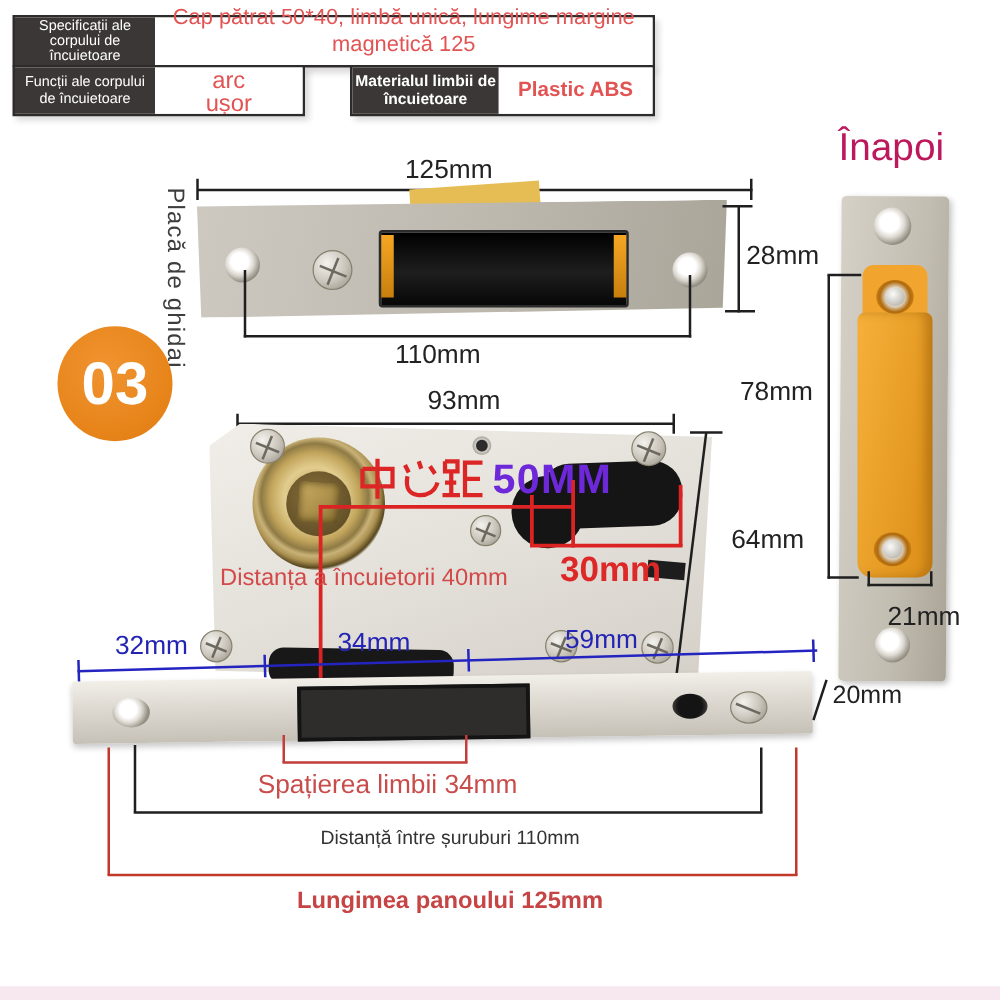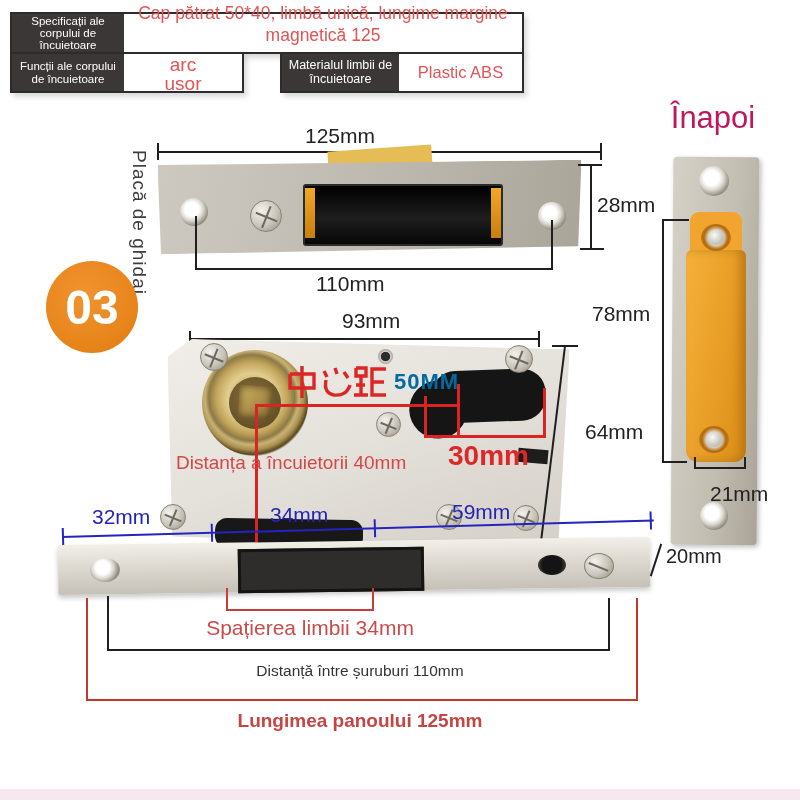--- a/index.html
+++ b/index.html
@@ -41,34 +41,34 @@
     <div class="spec-dark" style="width:108px;">Specificații ale corpului de încuietoare</div>
     <div class="spec-white">
       <div style="position:absolute;left:0;right:0;top:-11px;font-size:17.5px;line-height:1.25;">Cap pătrat 50*40, limbă unică, lungime margine magnetică 125</div>
     </div>
   </div>
   <div class="spec-pair" style="left:10px;top:52px;width:230px;height:37px;">
     <div class="spec-dark" style="width:108px;">Funcții ale corpului de încuietoare</div>
     <div class="spec-white" style="font-size:19px;line-height:1.0;white-space:pre-line;overflow:hidden;padding-top:1px;">arc
 ușor</div>
   </div>
-  <div class="spec-pair" style="left:280px;top:52px;width:240px;height:37px;">
+  <div class="spec-pair" style="left:280px;top:52px;width:240px;height:37px;font-weight:bold;">
     <div class="spec-dark" style="width:113px;font-size:12.5px;">Materialul limbii de încuietoare</div>
     <div class="spec-white" style="font-size:16.5px;display:flex;align-items:center;justify-content:center;">Plastic ABS</div>
   </div>
 
   <div class="abs" style="left:648px;top:100px;width:130px;text-align:center;font-size:31px;color:#be185d;">Înapoi</div>
 
   <div class="abs" style="left:128px;top:150px;height:180px;writing-mode:vertical-rl;font-size:19px;color:#3d3d3d;letter-spacing:1px;">Placă de ghidaj</div>
 
   <div class="abs" style="left:46px;top:261px;width:92px;height:92px;border-radius:50%;background:radial-gradient(circle at 42% 36%,#f09330,#e8861c 60%,#dd7b12);display:flex;align-items:center;justify-content:center;color:#fff;font-size:48px;font-weight:bold;">
     <span>03</span>
   </div>
 
-  <div class="dim-label" style="left:305px;top:124px;text-align:right;">125mm</div>
+  <div class="dim-label" style="left:324px;top:124px;text-align:right;">125mm</div>
   <div class="dl" style="left:158px;top:151px;width:444px;height:2px;"></div>
   <div class="dl" style="left:157px;top:143px;width:2px;height:17px;"></div>
   <div class="dl" style="left:600px;top:143px;width:2px;height:17px;"></div>
 
   <div class="abs" style="left:328px;top:148px;width:104px;height:22px;background:#e6bd55;transform:rotate(-4deg);"></div>
   <div class="abs" style="left:158px;top:162px;width:424px;height:90px;background:linear-gradient(100deg,#cdc9c1,#bdb8ae 55%,#a9a599);clip-path:polygon(0 1%,100% 0,99% 96%,0.6% 100%);transform:rotate(-0.6deg);box-shadow:0 2px 5px rgba(0,0,0,.25);"></div>
   <div class="hole" style="left:180px;top:198px;width:28px;height:28px;"></div>
   <div class="hole" style="left:538px;top:202px;width:28px;height:28px;"></div>
   <div class="screw" style="left:250px;top:200px;width:30px;height:30px;"></div>
   <div class="screw" style="left:464px;top:202px;width:30px;height:30px;"></div>
@@ -119,21 +119,21 @@
   <div class="dim-label" style="left:585px;top:420px;">64mm</div>
 
   <div class="abs" style="left:286px;top:364px;display:flex;align-items:center;gap:4px;">
     <svg width="104" height="36" viewBox="0 0 104 36">
       <g fill="none" stroke="#dc2626" stroke-width="3.4">
         <path d="M16 2 V34 M4 10 H28 V24 H4 V10"></path>
         <path d="M40 16 C38 26 42 30 48 31 C56 32 62 28 64 21 M38 7 L41 13 M49 4 L51 10 M58 8 L62 14"></path>
         <path d="M70 4 H80 V12 H70 V4 M75 12 V30 M70 21 H79 M68 31 H82 M100 5 H86 V18 H98 M86 18 V31 H100"></path>
       </g>
     </svg>
-    <span style="font-size:22px;font-weight:bold;color:#0369a1;letter-spacing:1px;">50MM</span>
+    <span style="font-size:33px;font-weight:bold;color:#6d28d9;letter-spacing:1px;">50MM</span>
   </div>
   <div class="dl-red" style="left:256px;top:404px;width:203px;height:3px;"></div>
   <div class="dl-red" style="left:255px;top:404px;width:3px;height:153px;"></div>
   <div class="dl-red" style="left:244px;top:555px;width:25px;height:3px;"></div>
   <div class="dl-red" style="left:457px;top:384px;width:3px;height:54px;"></div>
   <div class="dl-red" style="left:424px;top:435px;width:122px;height:3px;"></div>
   <div class="dl-red" style="left:424px;top:396px;width:3px;height:41px;"></div>
   <div class="dl-red" style="left:543px;top:388px;width:3px;height:49px;"></div>
   <div class="dim-red" style="left:448px;top:440px;font-size:28px;font-weight:600;color:#dd2828;">30mm</div>
   <div class="dim-red" style="left:176px;top:452px;font-size:19px;">Distanța a încuietorii 40mm</div>

